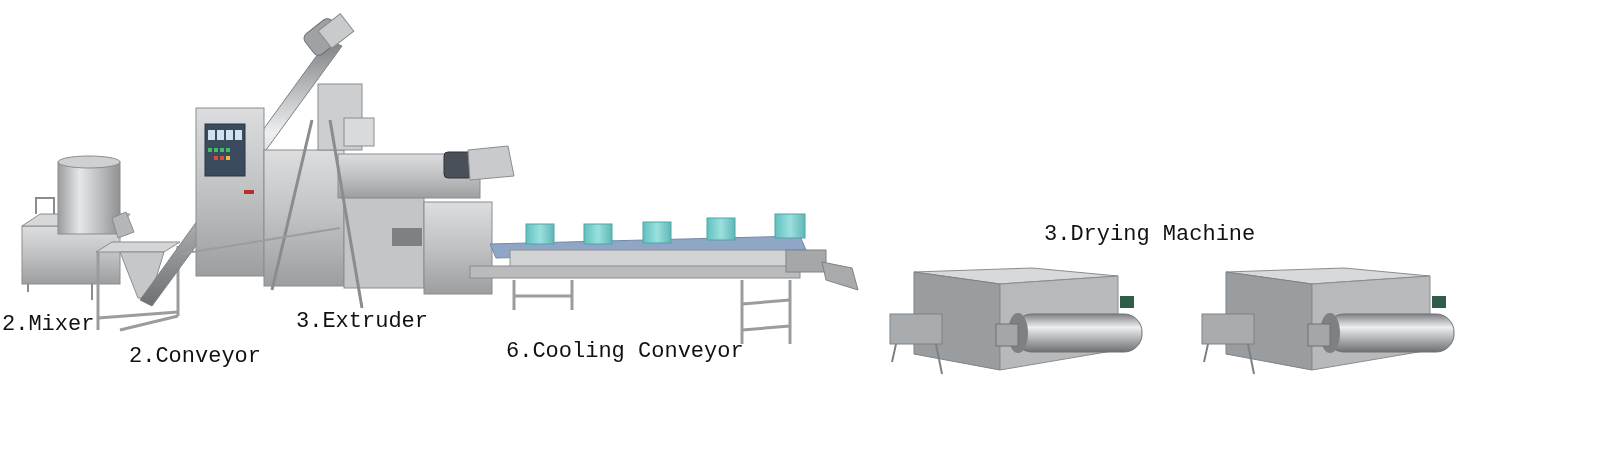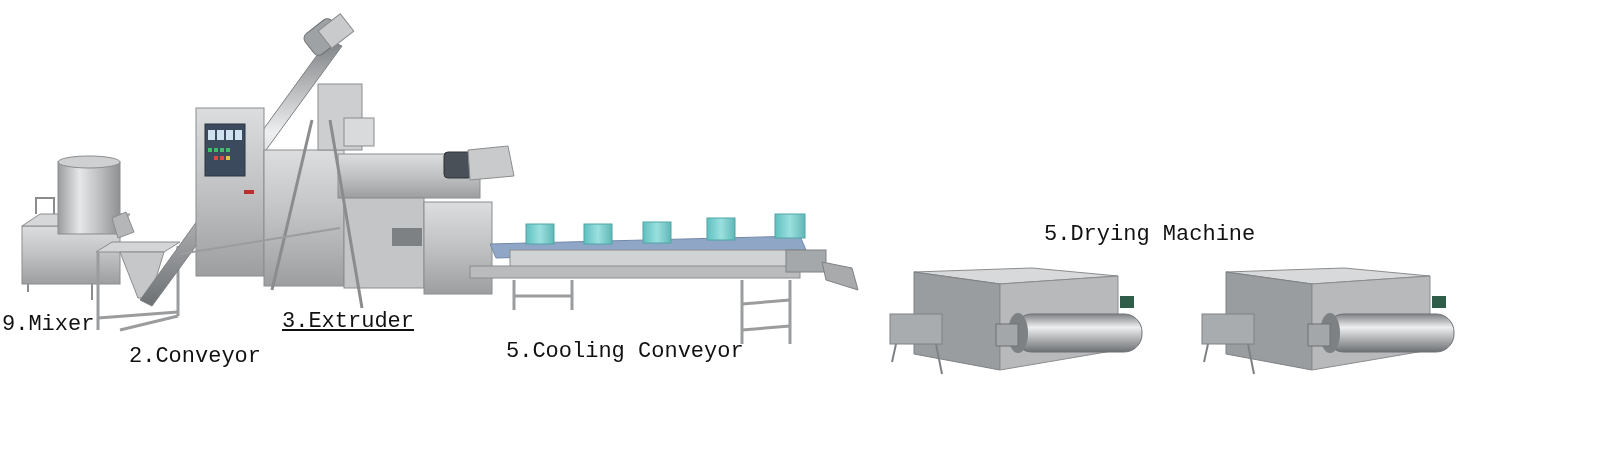--- a/index.html
+++ b/index.html
@@ -134,19 +134,19 @@
     <rect x="1202" y="314" width="52" height="30" fill="#a9acaf" stroke="#7e8184"></rect>
     <line x1="1208" y1="344" x2="1204" y2="362" stroke="#7e8184" stroke-width="2"></line>
     <line x1="1248" y1="344" x2="1254" y2="374" stroke="#7e8184" stroke-width="2"></line>
     <rect x="1326" y="314" width="128" height="38" rx="18" fill="url(#tube)" stroke="#6e7174"></rect>
     <ellipse cx="1330" cy="333" rx="10" ry="20" fill="#7e8184"></ellipse>
     <rect x="1308" y="324" width="22" height="22" fill="#a4a7aa" stroke="#6e7174"></rect>
     <rect x="1432" y="296" width="14" height="12" fill="#2f5d4a"></rect>
   </g>
 </svg>
 
-<div class="label" style="left:2px; top:312px;">9.Mixer</div>
+<div class="label" style="left:2px; top:312px;">2.Mixer</div>
 <div class="label" style="left:106px; top:344px;margin-left:23px;">2.Conveyor</div>
-<div class="label" style="left:282px; top:309px;text-decoration:underline;">3.Extruder</div>
-<div class="label" style="left:506px; top:339px;">5.Cooling Conveyor</div>
-<div class="label" style="left:1044px; top:222px;">5.Drying Machine</div>
+<div class="label" style="left:296px; top:309px;">3.Extruder</div>
+<div class="label" style="left:506px; top:339px;">6.Cooling Conveyor</div>
+<div class="label" style="left:1044px; top:222px;">3.Drying Machine</div>
 
 </div>
 
 </body></html>

